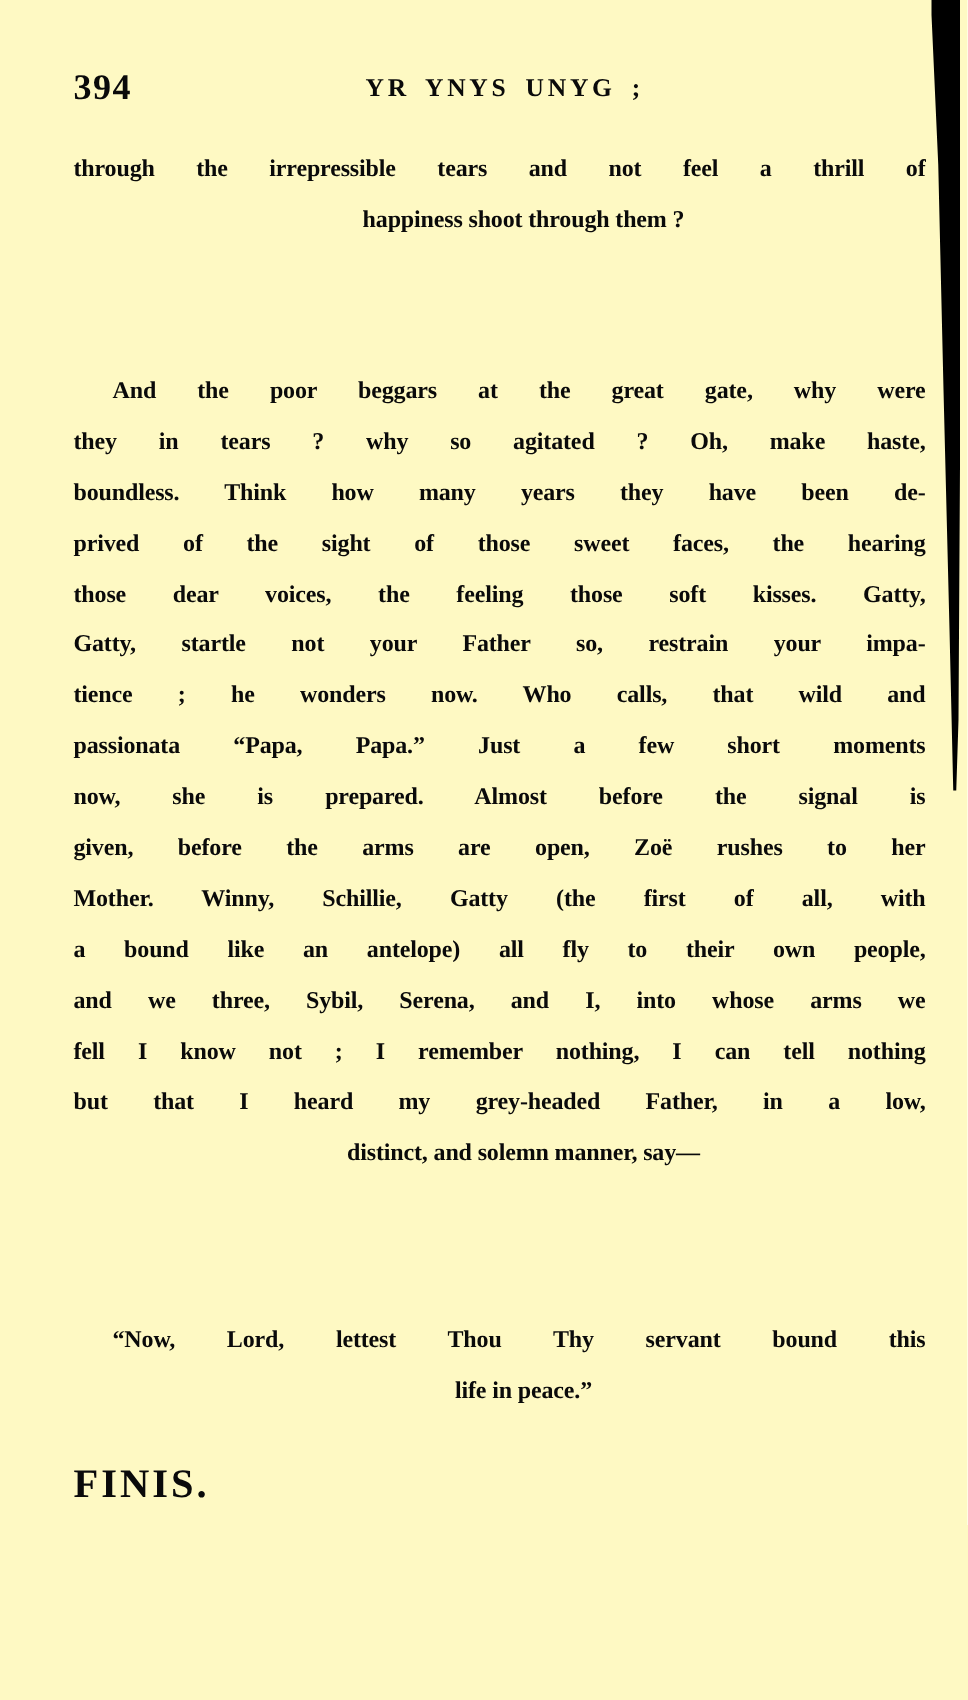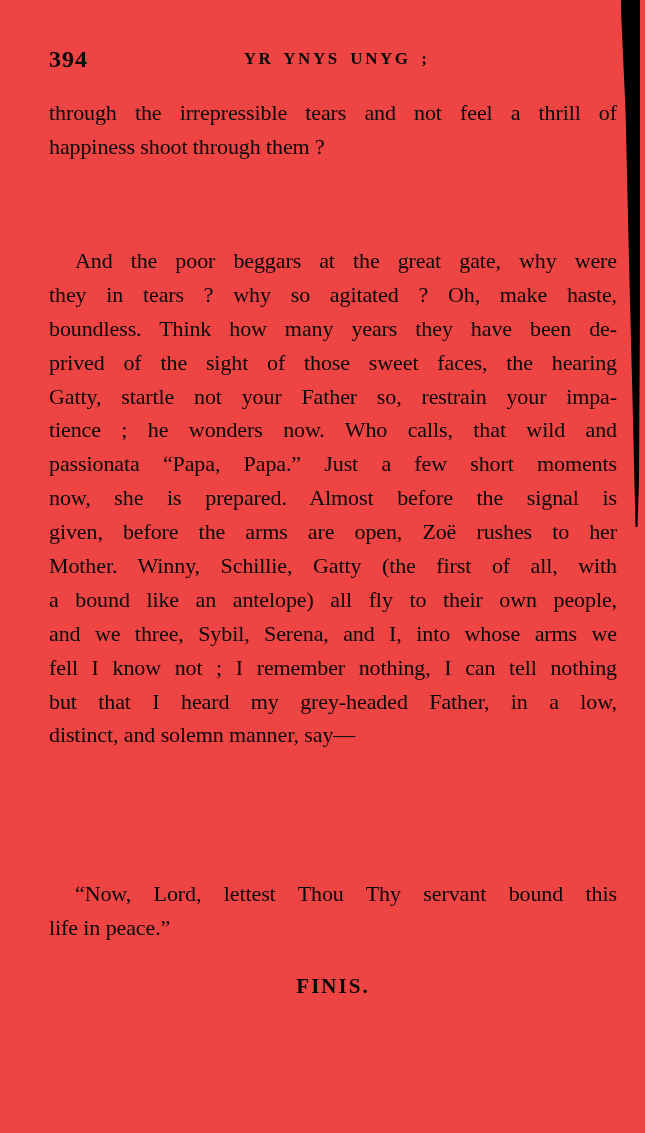--- a/index.html
+++ b/index.html
@@ -4,21 +4,21 @@
 <style>
   html, body {
     margin: 0;
     padding: 0;
     background: #ffffff;
   }
   .page {
     position: relative;
     width: 645px;
     height: 1133px;
-    background: #ef4444;
+    background: #fef9c3;
     overflow: hidden;
     font-family: "Liberation Serif", serif;
     color: #0a0a0a;
   }
   .header {
     position: absolute;
     top: 46px;
     left: 0;
     width: 645px;
     height: 32px;
@@ -50,51 +50,51 @@
     position: absolute;
     left: 49px;
     top: 0;
     width: 568px;
     height: 1133px;
   }
   .para {
     position: absolute;
     left: 0;
     width: 568px;
-    font-size: 22px;
-    font-weight: 400;
+    font-size: 16px;
+    font-weight: 700;
     line-height: 33.9px;
     letter-spacing: -0.1px;
   }
   .p0 { top: 96px; }
   .p1 { top: 196px; }
   .p2 { top: 829px; }
   .line {
     height: 33.9px;
     overflow: visible;
   }
   .line.just {
     text-align: justify;
     text-align-last: justify;
   }
   .line.last {
-    text-align: left;
+    text-align: center;
+    margin-left: 32px;
   }
   .line.indent {
     padding-left: 26px;
     width: 542px;
     margin-top: 48px;
   }
   .finis {
     position: absolute;
     top: 974px;
     left: 49px;
     width: 568px;
-    text-align: center;
-    font-size: 21px;
+    font-size: 27px;
     font-weight: 700;
     letter-spacing: 2px;
   }
   .scanbar {
     position: absolute;
     top: 0;
     left: 0;
     pointer-events: none;
   }
 </style>
@@ -113,20 +113,21 @@
   <div class="body">
       <div class="para p0">
         <div class="line just">through the irrepressible tears and not feel a thrill of</div>
         <div class="line last">happiness shoot through them ?</div>
       </div>
       <div class="para p1">
         <div class="line just indent">And the poor beggars at the great gate, why were</div>
         <div class="line just">they in tears ? why so agitated ? Oh, make haste,</div>
         <div class="line just">boundless. Think how many years they have been de-</div>
         <div class="line just">prived of the sight of those sweet faces, the hearing</div>
+        <div class="line just">those dear voices, the feeling those soft kisses. Gatty,</div>
         <div class="line just">Gatty, startle not your Father so, restrain your impa-</div>
         <div class="line just">tience ; he wonders now. Who calls, that wild and</div>
         <div class="line just">passionata “Papa, Papa.” Just a few short moments</div>
         <div class="line just">now, she is prepared. Almost before the signal is</div>
         <div class="line just">given, before the arms are open, Zoë rushes to her</div>
         <div class="line just">Mother. Winny, Schillie, Gatty (the first of all, with</div>
         <div class="line just">a bound like an antelope) all fly to their own people,</div>
         <div class="line just">and we three, Sybil, Serena, and I, into whose arms we</div>
         <div class="line just">fell I know not ; I remember nothing, I can tell nothing</div>
         <div class="line just">but that I heard my grey-headed Father, in a low,</div>

